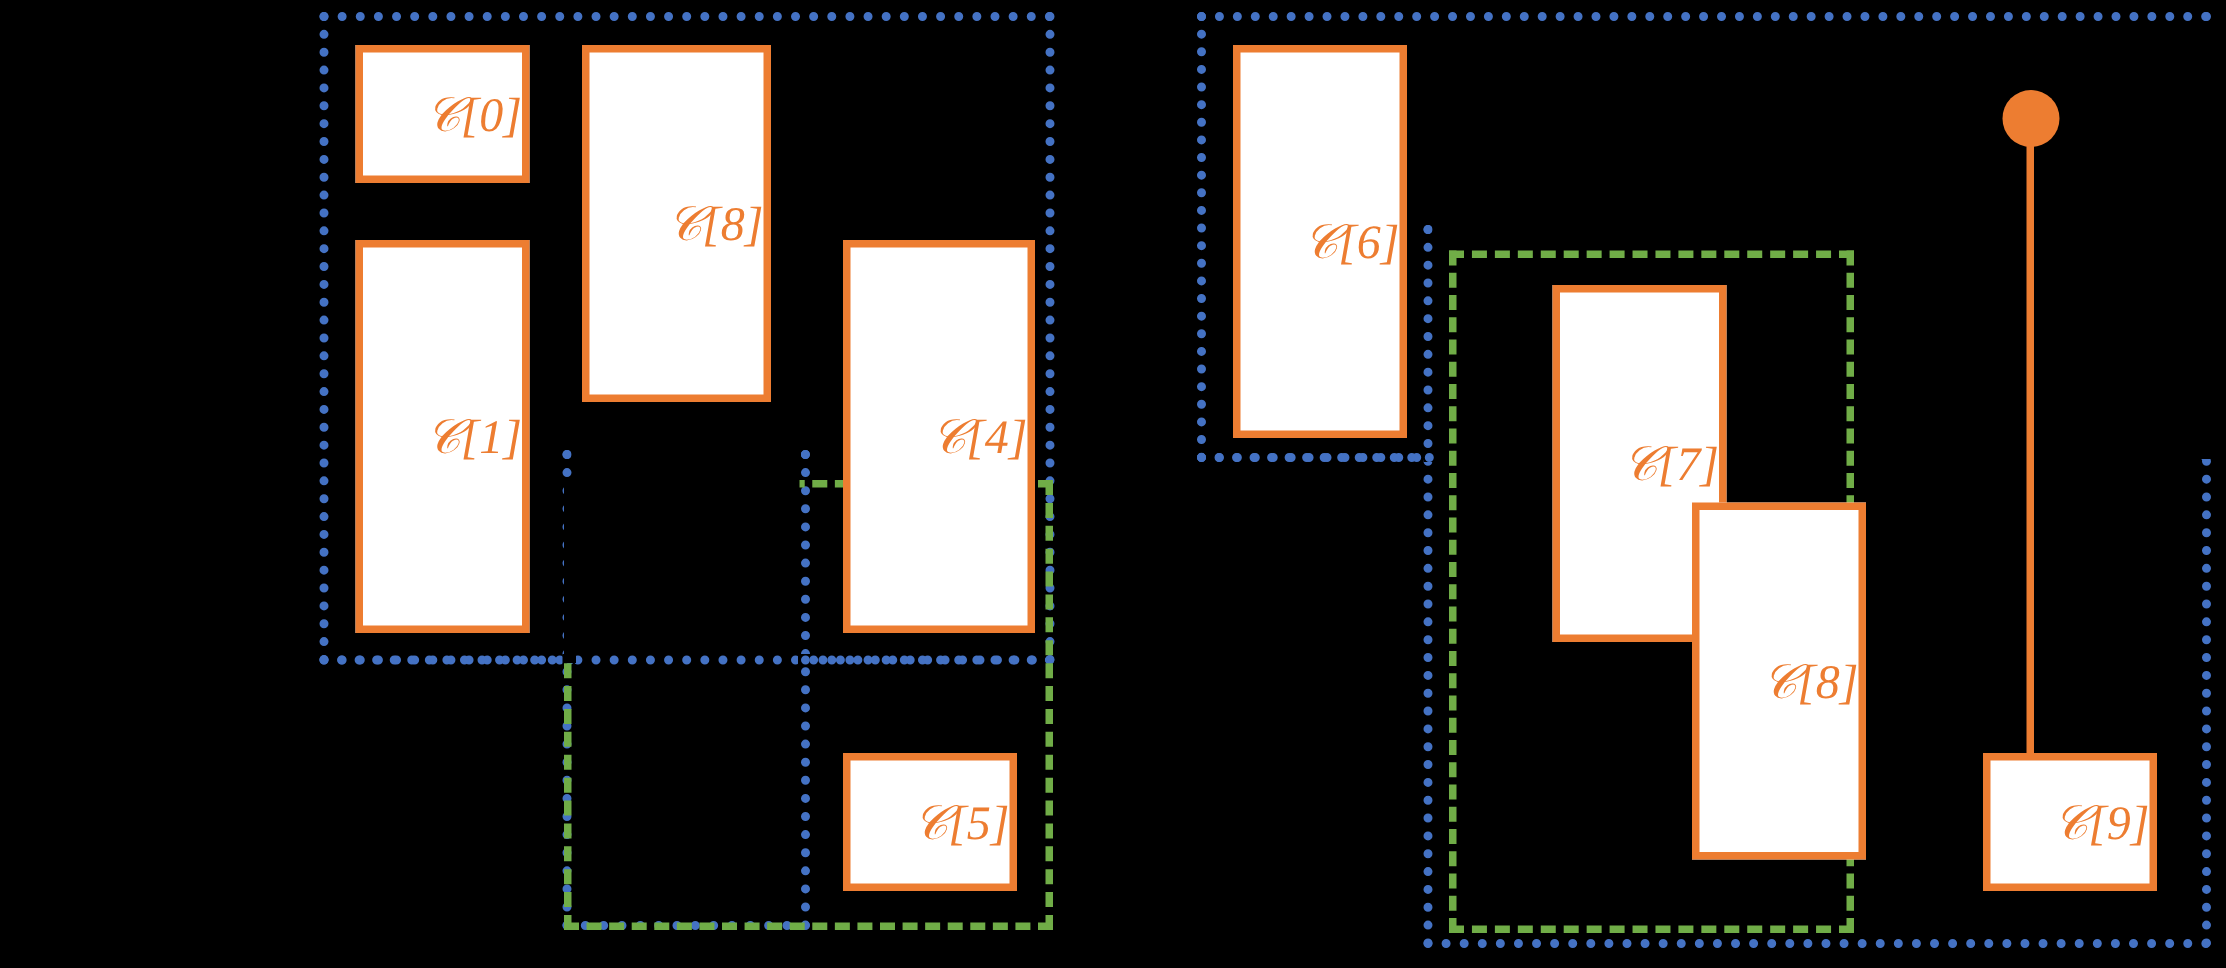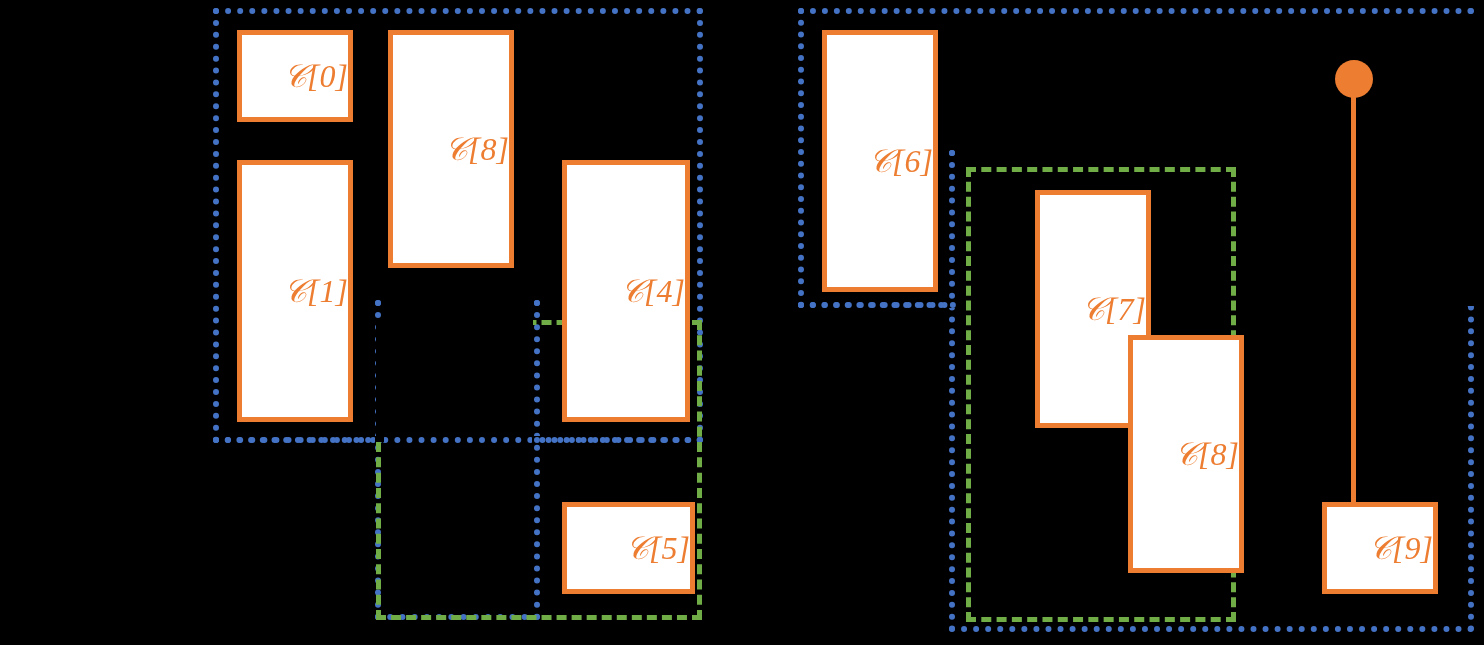--- a/index.html
+++ b/index.html
@@ -91,21 +91,21 @@
   </div>
   <div class="box" style="left:237px; top:160px; width:116px; height:262px;">
     <span>𝒞[1]</span>
   </div>
   <div class="box" style="left:388px; top:30px; width:126px; height:238px;">
     <span>𝒞[8]</span>
   </div>
   <div class="box" style="left:562px; top:160px; width:128px; height:262px;">
     <span>𝒞[4]</span>
   </div>
-  <div class="box" style="left:562px; top:502px; width:133px; height:92px;">
+  <div class="box" style="left:562px; top:502px; width:116px; height:92px;">
     <span>𝒞[5]</span>
   </div>
 
   <div class="box" style="left:822px; top:30px; width:116px; height:262px;">
     <span>𝒞[6]</span>
   </div>
   <div class="box" style="left:988px; top:190px; width:116px; height:238px;margin-left:47px;">
     <span>𝒞[7]</span>
   </div>
   <div class="box" style="left:1128px; top:335px; width:116px; height:238px;">

